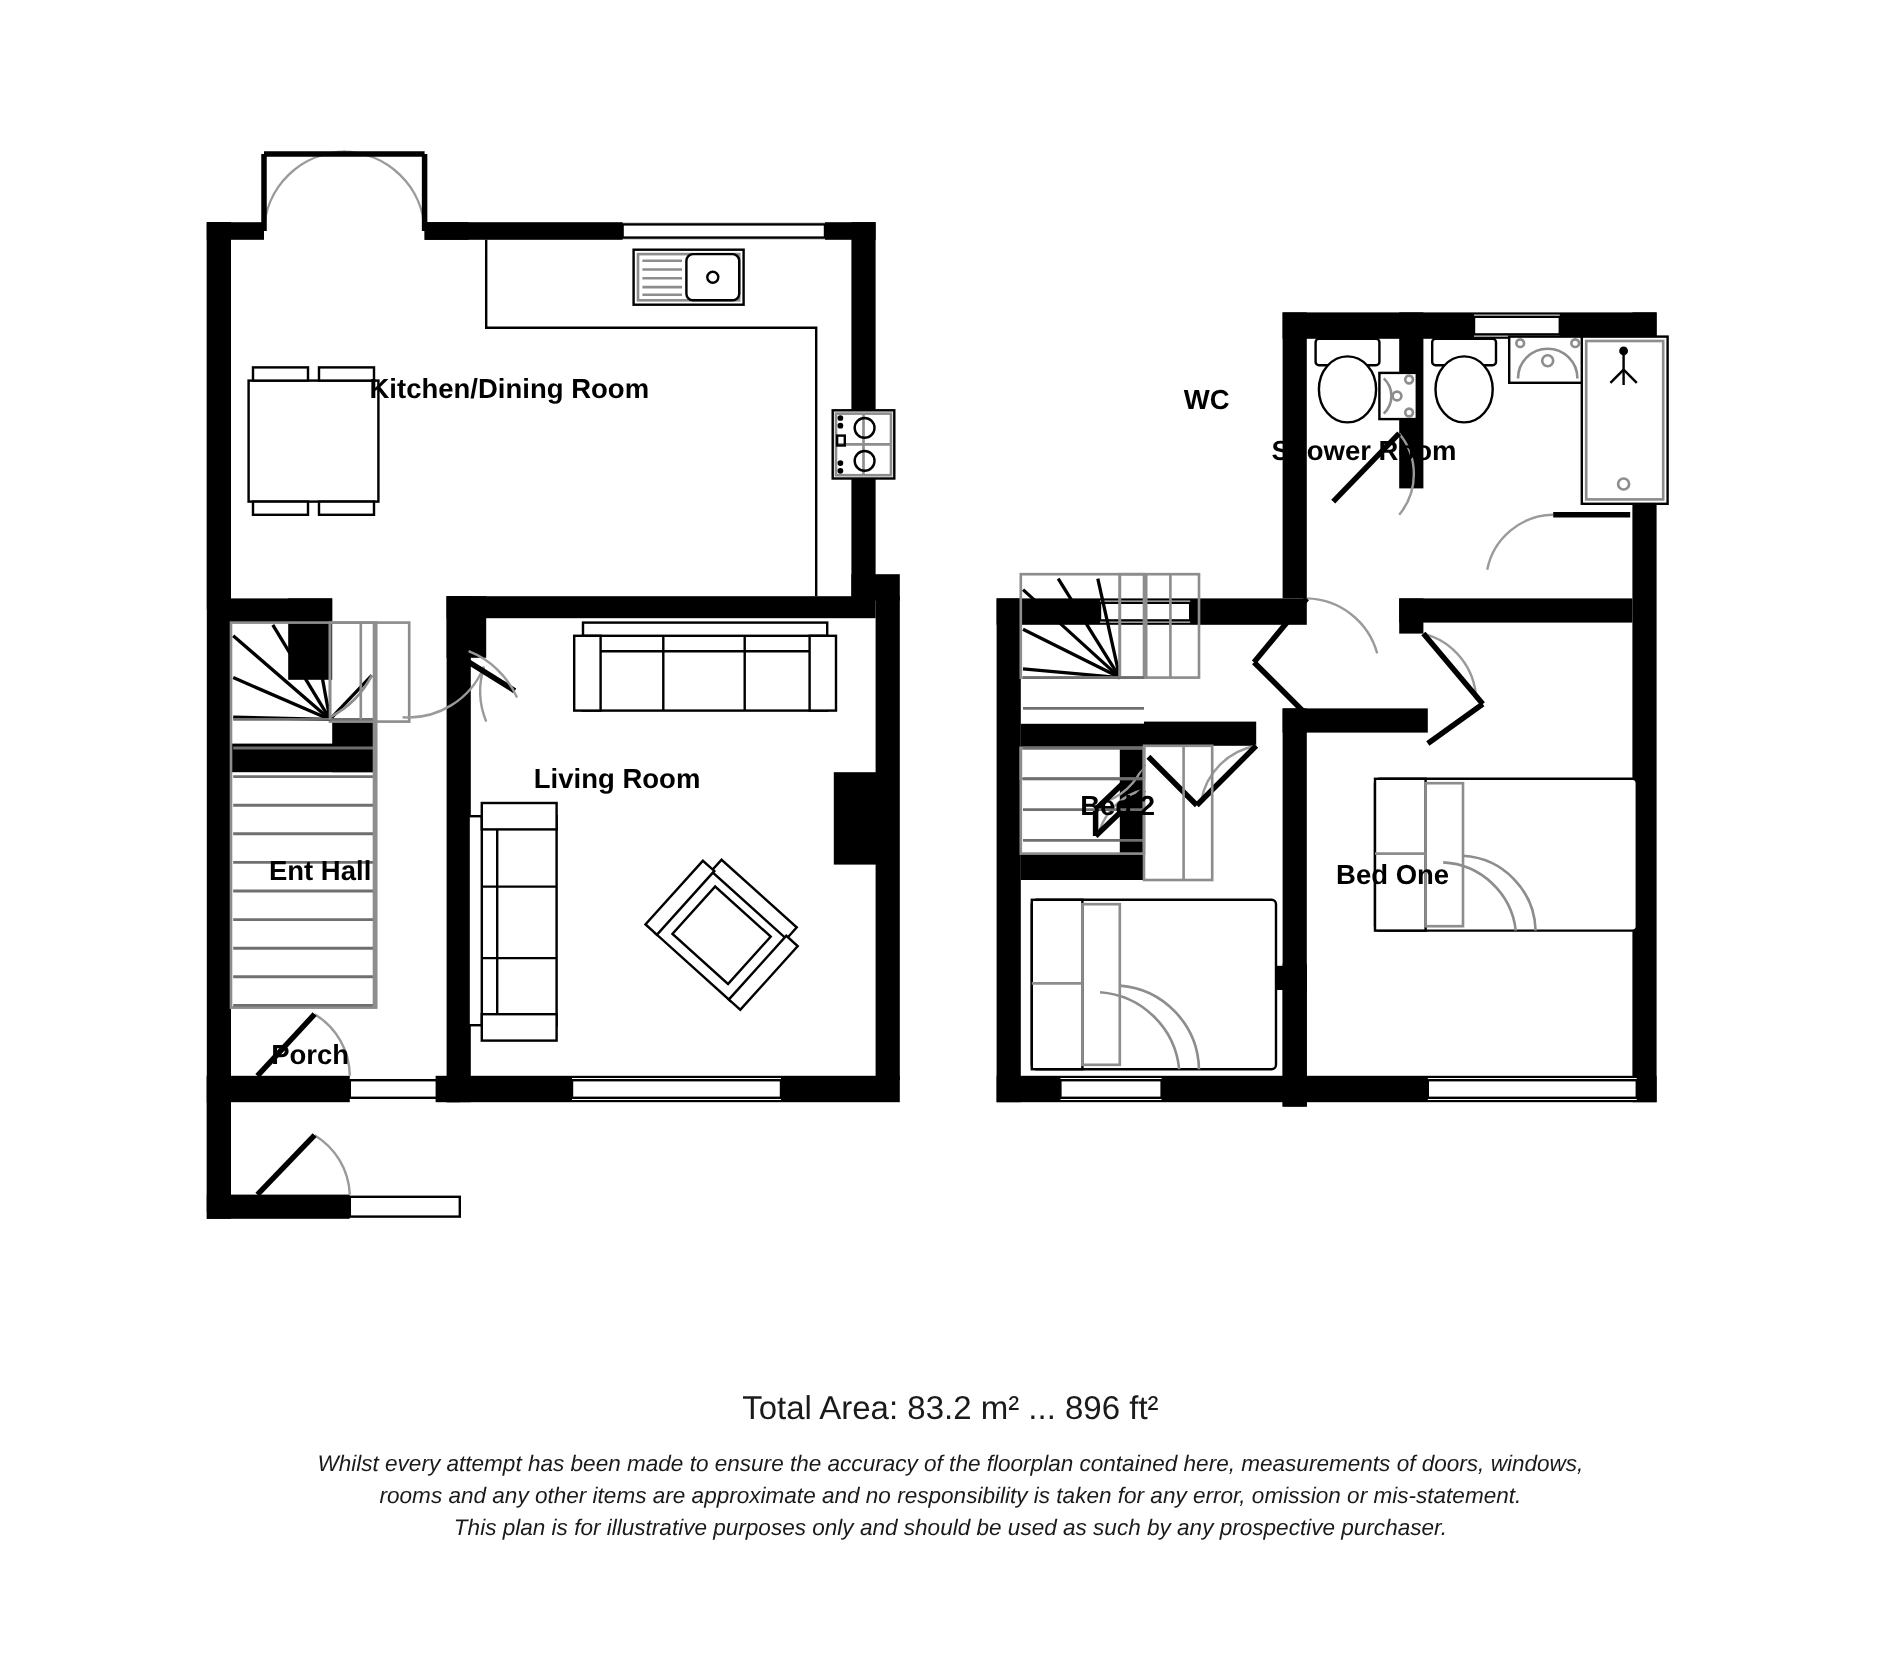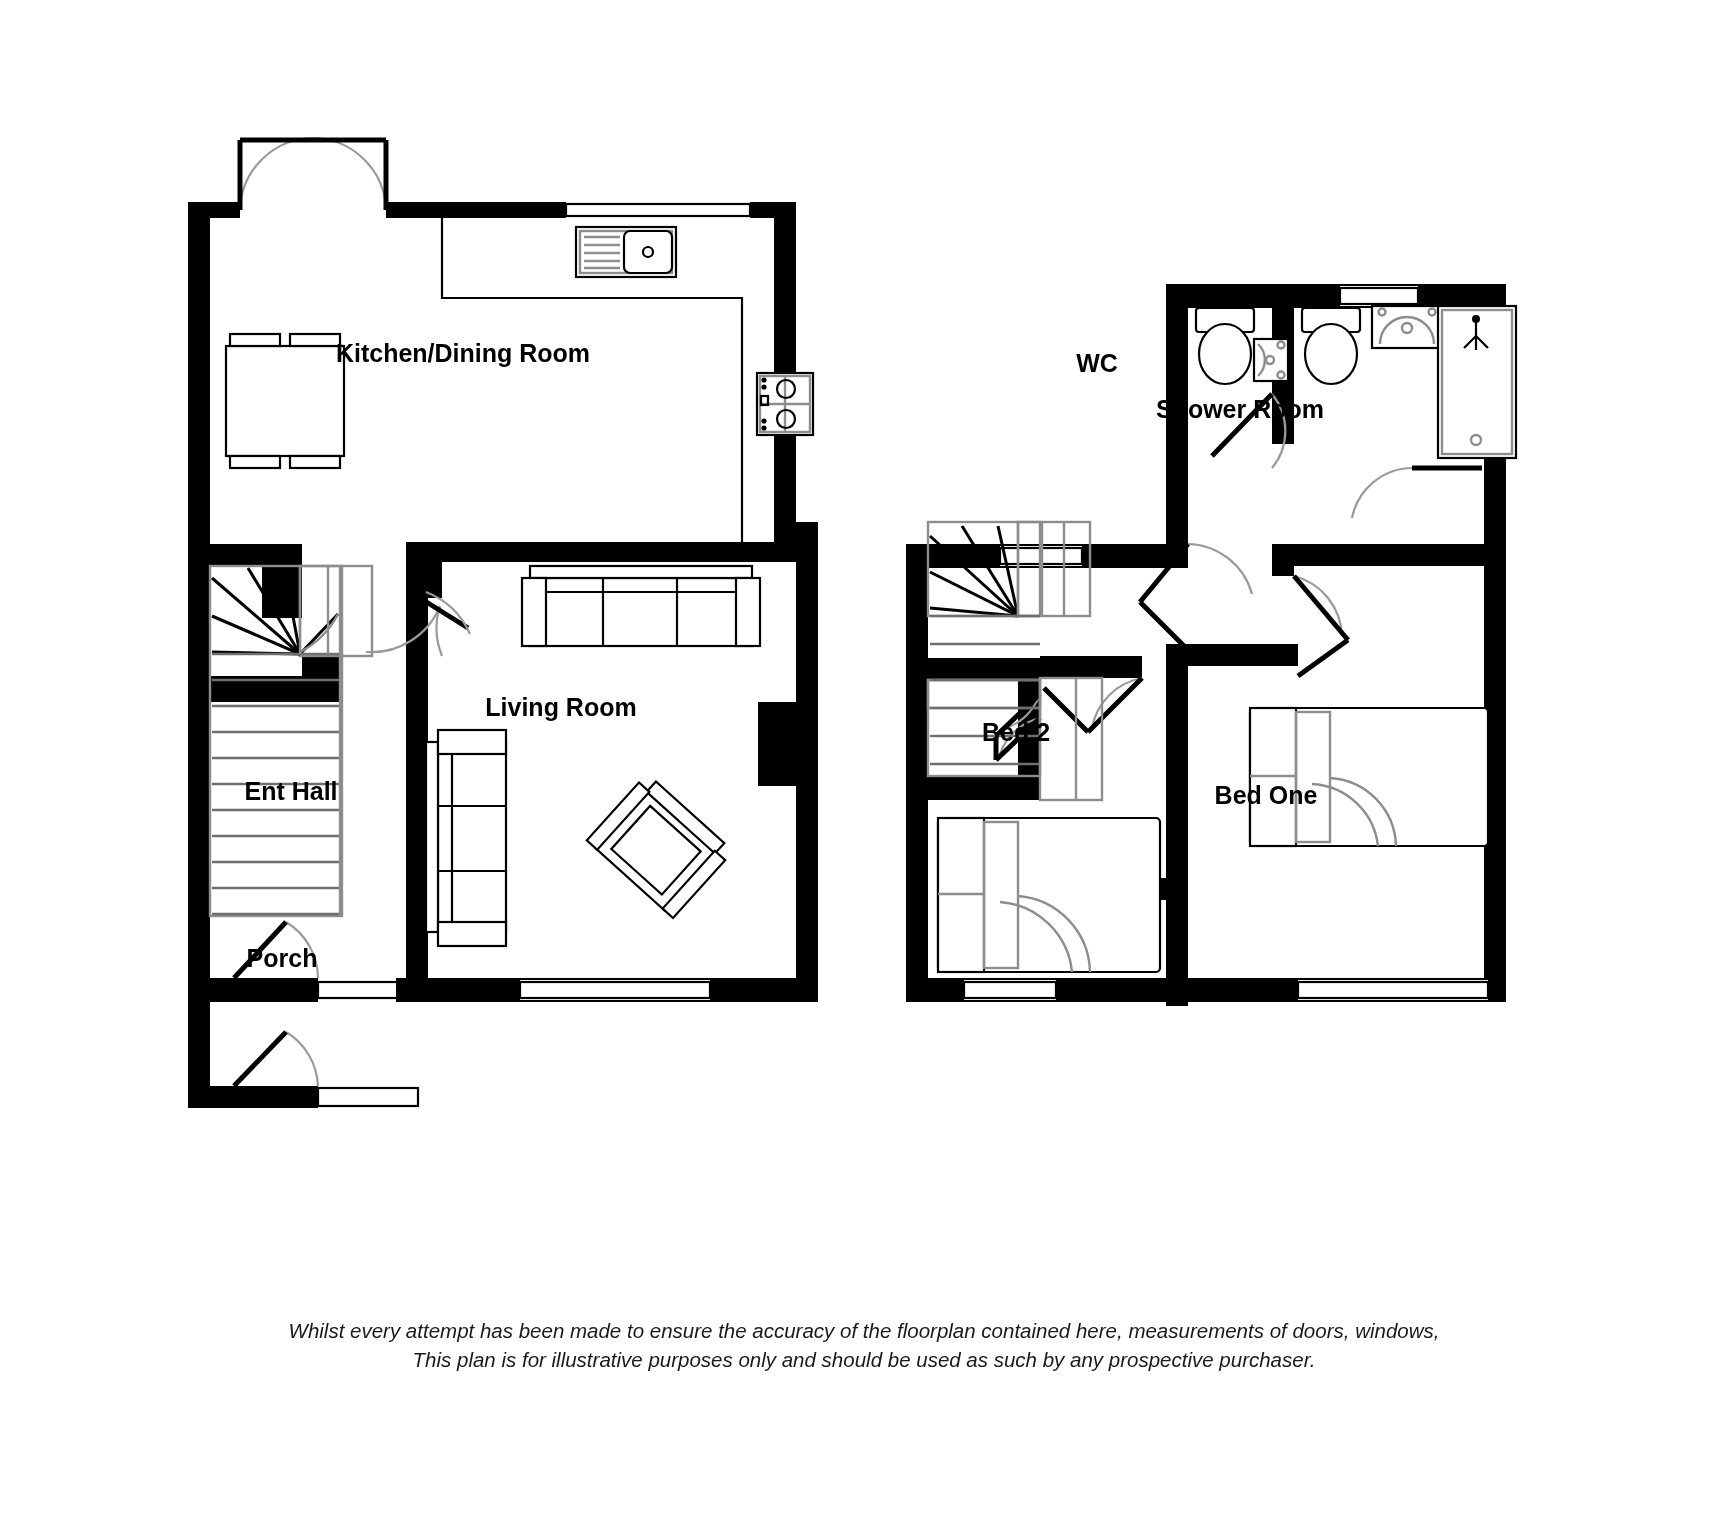--- a/index.html
+++ b/index.html
@@ -349,19 +349,21 @@
       </g>
 
       <text class="roomlabel" x="1097" y="356" text-anchor="middle">WC</text>
       <text class="roomlabel" x="1240" y="402" text-anchor="middle">Shower Room</text>
       <text class="roomlabel" x="1016" y="725" text-anchor="middle">Bed 2</text>
       <text class="roomlabel" x="1266" y="788" text-anchor="middle">Bed One</text>
     </g>
 
   </svg>
 
+  <div class="footer" id="total-area">Total Area: 83.2 m² ... 896 ft²</div>
 
   <div class="footer" id="disclaimer">
     <div>Whilst every attempt has been made to ensure the accuracy of the floorplan contained here, measurements of doors, windows,</div>
+    <div>rooms and any other items are approximate and no responsibility is taken for any error, omission or mis-statement.</div>
     <div>This plan is for illustrative purposes only and should be used as such by any prospective purchaser.</div>
   </div>
 
 </div>
 
 </body></html>

